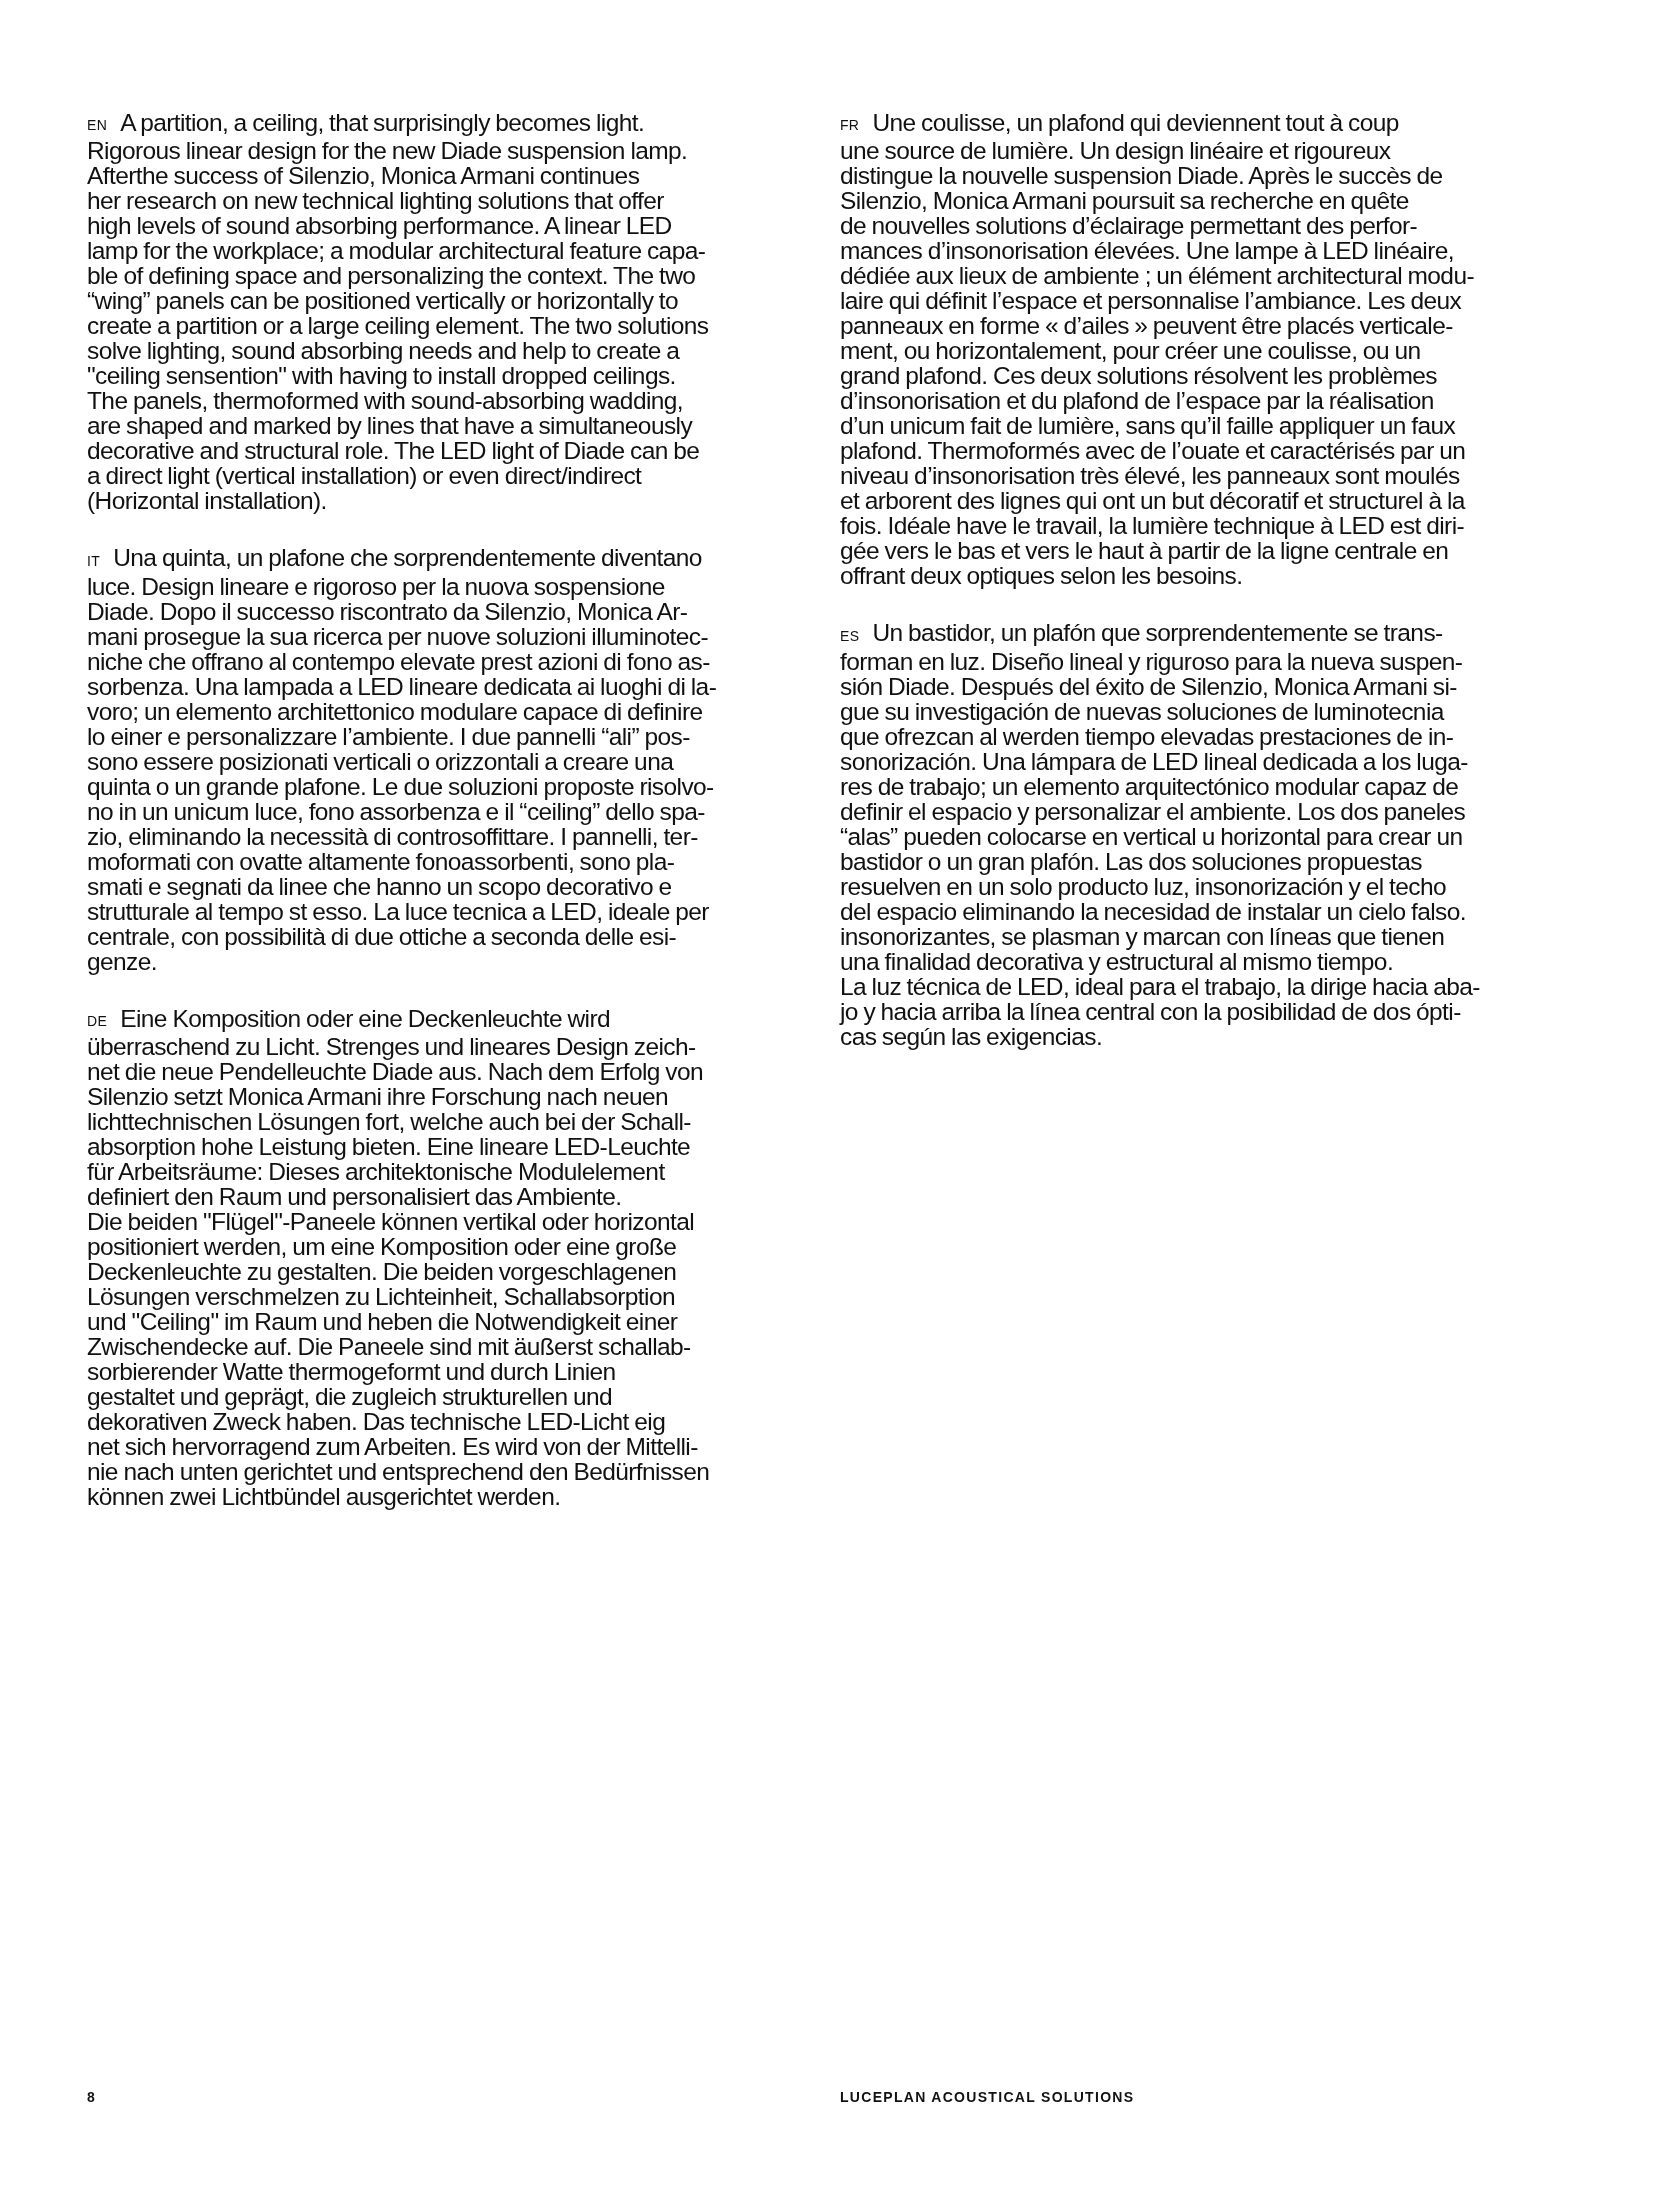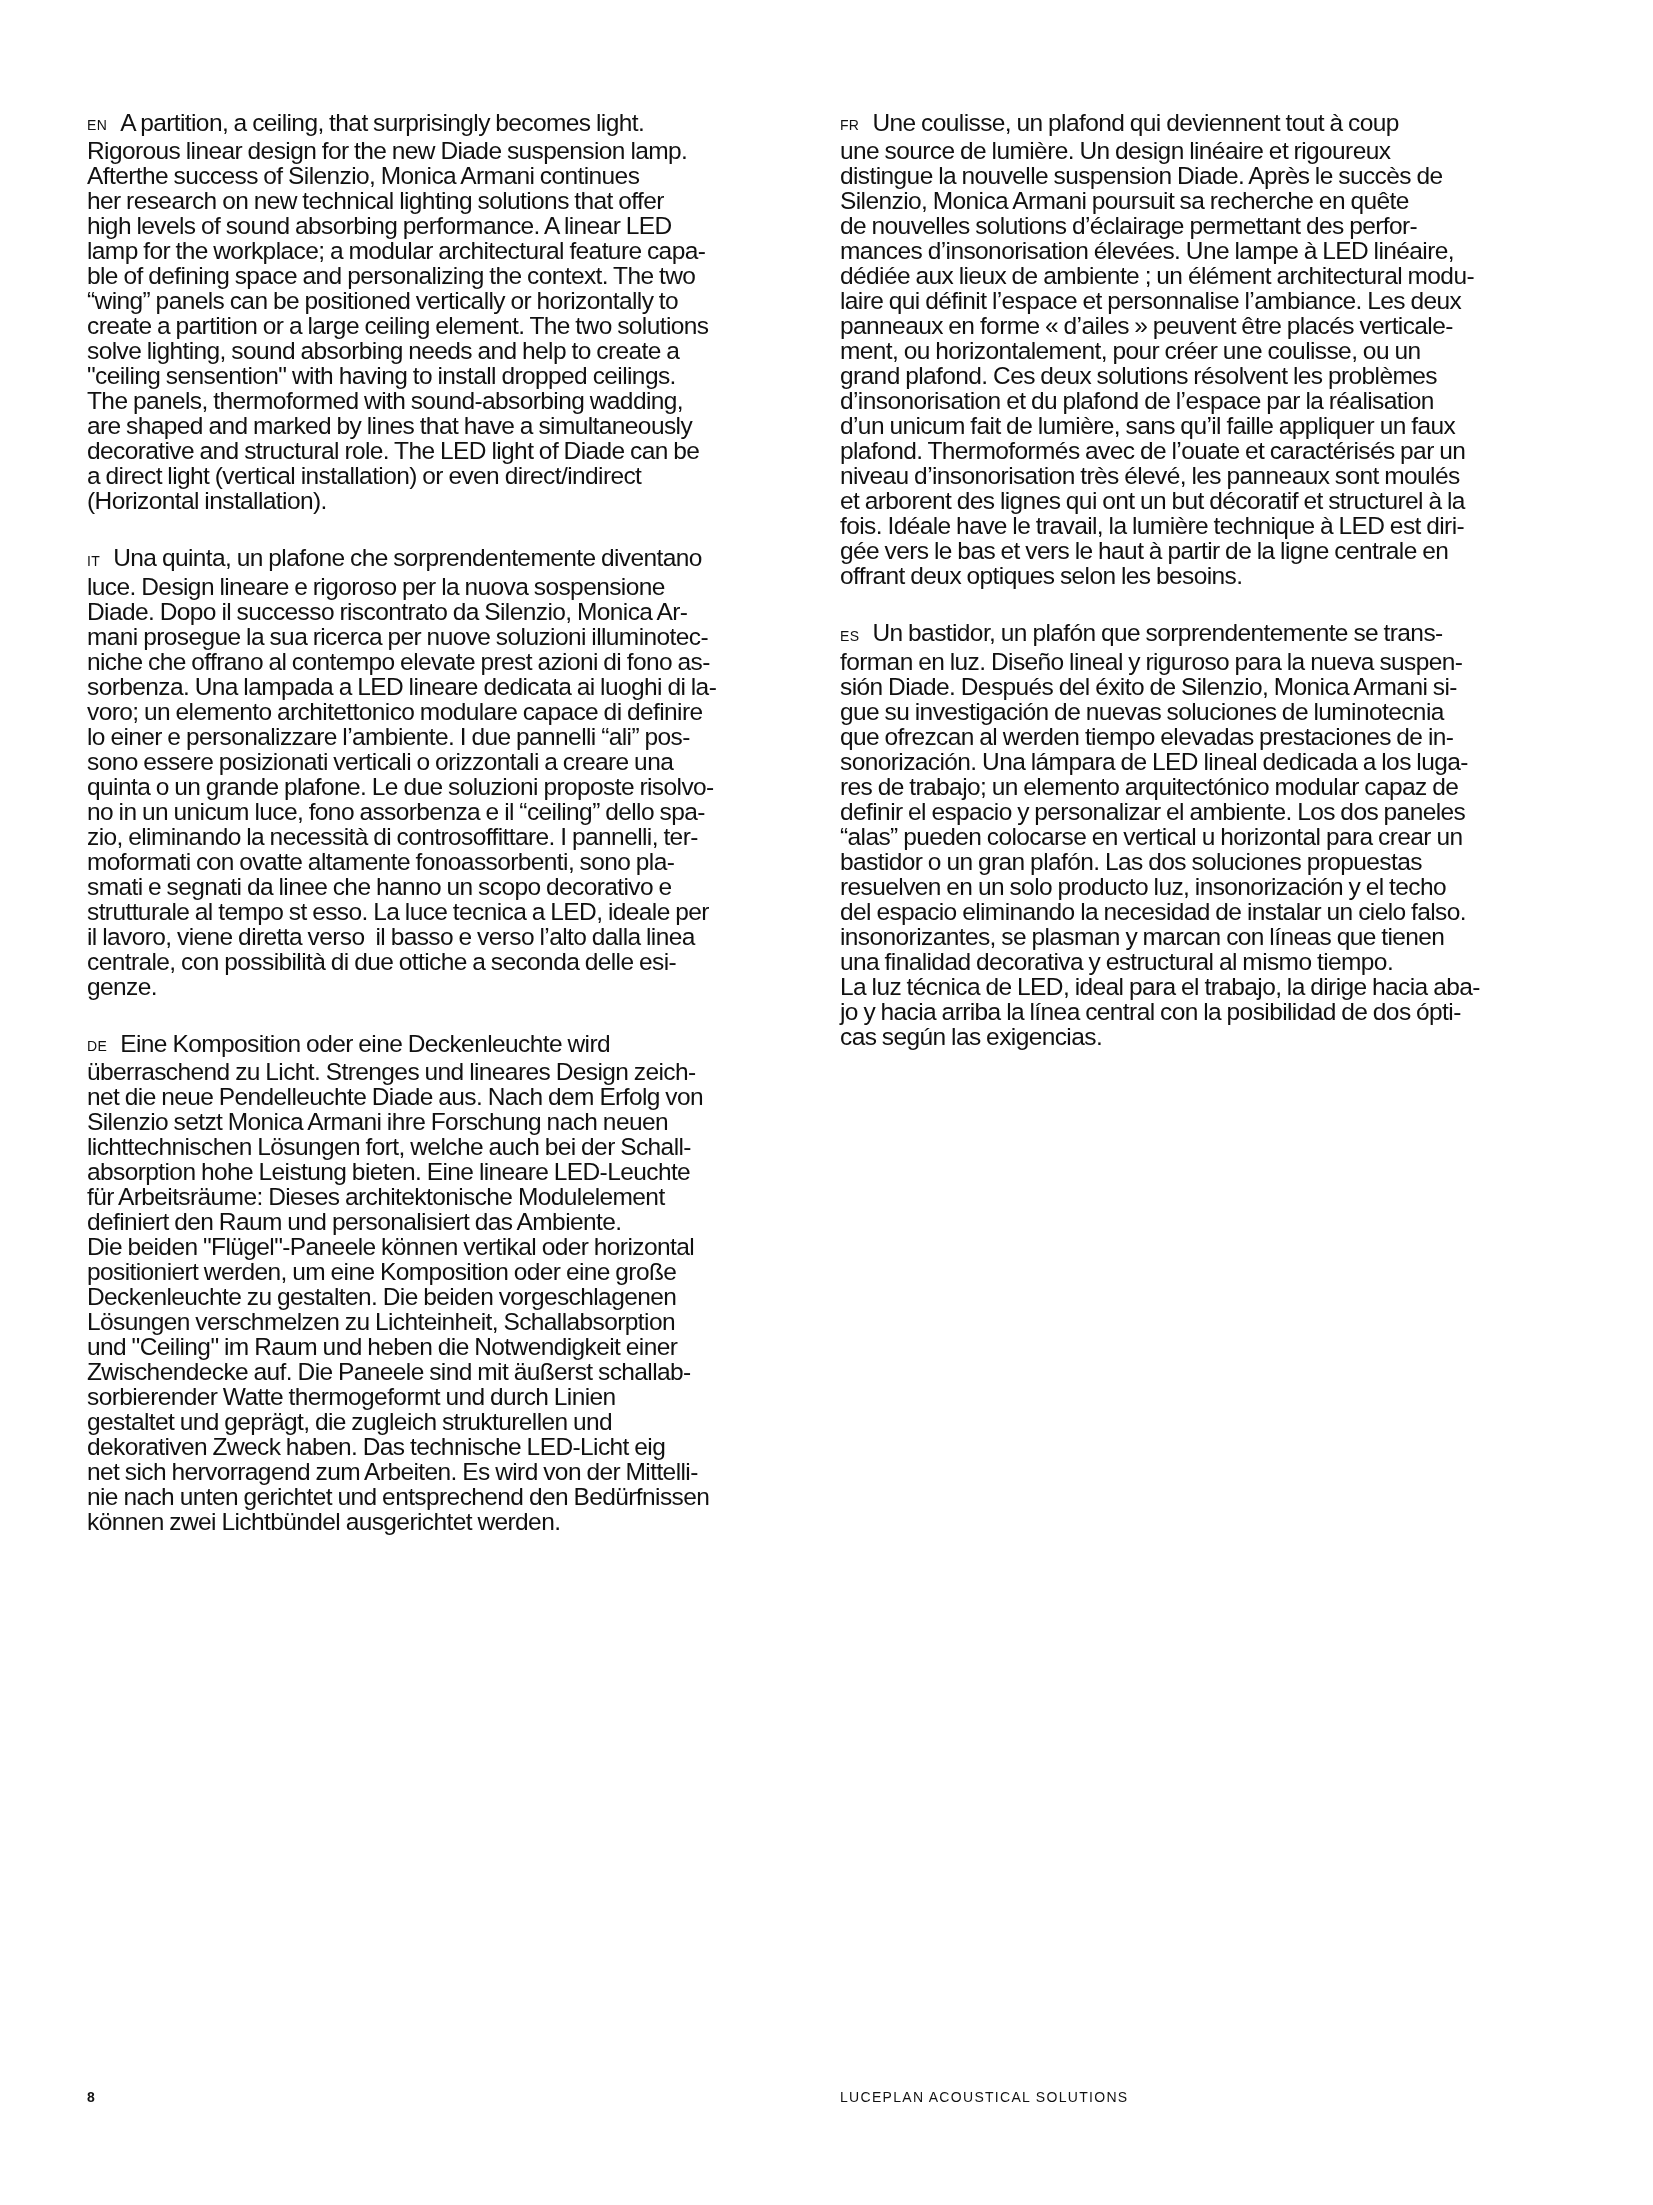--- a/index.html
+++ b/index.html
@@ -45,21 +45,21 @@
     left: 87px;
     top: 2089px;
     font-size: 14px;
     font-weight: bold;
   }
   .footer-brand {
     position: absolute;
     left: 840px;
     top: 2089px;
     font-size: 14px;
-    font-weight: normal;
+    font-weight: bold;
     letter-spacing: 1.3px;
   }
 </style>
 </head>
 <body>
 
 <div class="column col-left" id="col-left">
     <p class="paragraph">
       <span class="line"><span class="lang-tag">EN</span><span>A partition, a ceiling, that surprisingly becomes light.</span></span>
       <span class="line">Rigorous linear design for the new Diade suspension lamp.</span>
@@ -87,21 +87,20 @@
       <span class="line">sorbenza. Una lampada a LED lineare dedicata ai luoghi di la-</span>
       <span class="line">voro; un elemento architettonico modulare capace di definire</span>
       <span class="line">lo einer e personalizzare l’ambiente. I due pannelli “ali” pos-</span>
       <span class="line">sono essere posizionati verticali o orizzontali a creare una</span>
       <span class="line">quinta o un grande plafone. Le due soluzioni proposte risolvo-</span>
       <span class="line">no in un unicum luce, fono assorbenza e il “ceiling” dello spa-</span>
       <span class="line">zio, eliminando la necessità di controsoffittare. I pannelli, ter-</span>
       <span class="line">moformati con ovatte altamente fonoassorbenti, sono pla-</span>
       <span class="line">smati e segnati da linee che hanno un scopo decorativo e</span>
       <span class="line">strutturale al tempo st esso. La luce tecnica a LED, ideale per</span>
-      <span class="line">il lavoro, viene diretta verso  il basso e verso l’alto dalla linea</span>
       <span class="line">centrale, con possibilità di due ottiche a seconda delle esi-</span>
       <span class="line">genze.</span>
     </p>
     <p class="paragraph">
       <span class="line"><span class="lang-tag">DE</span><span>Eine Komposition oder eine Deckenleuchte wird</span></span>
       <span class="line">überraschend zu Licht. Strenges und lineares Design zeich-</span>
       <span class="line">net die neue Pendelleuchte Diade aus. Nach dem Erfolg von</span>
       <span class="line">Silenzio setzt Monica Armani ihre Forschung nach neuen</span>
       <span class="line">lichttechnischen Lösungen fort, welche auch bei der Schall-</span>
       <span class="line">absorption hohe Leistung bieten. Eine lineare LED-Leuchte</span>

